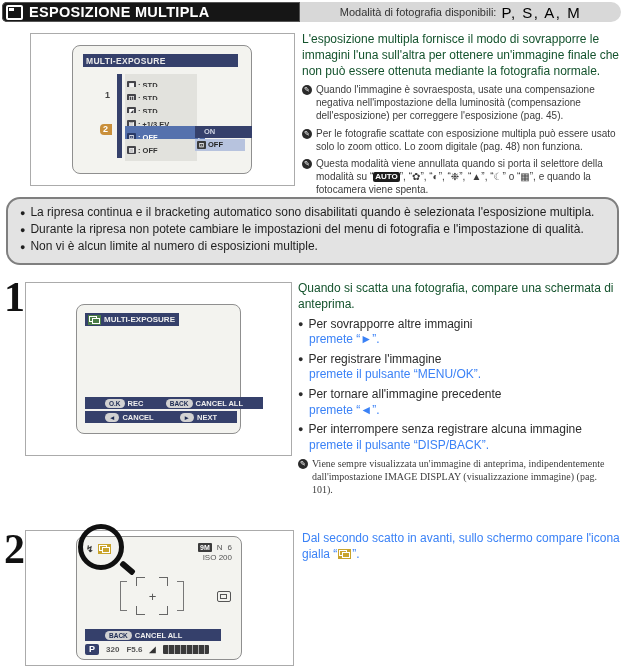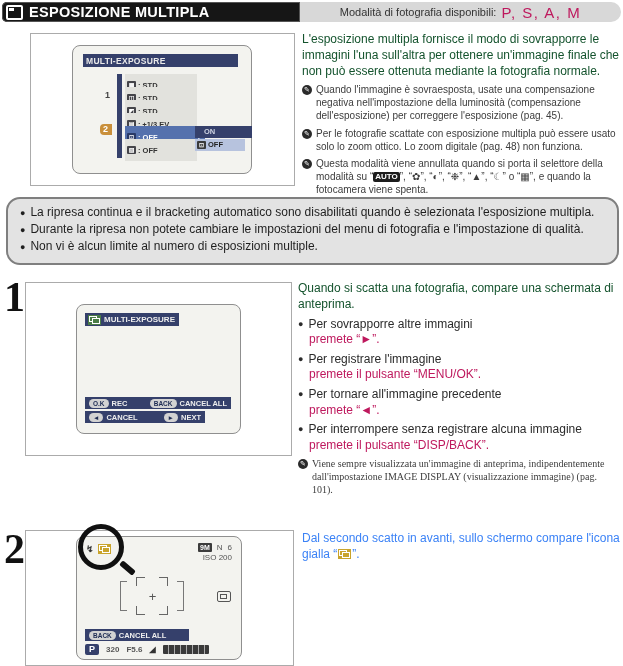--- a/index.html
+++ b/index.html
@@ -8,21 +8,21 @@
 
   
   .header{position:absolute;top:2px;left:2px;right:2px;height:20px;display:flex;}
   .header-left{background:#161616;color:#fff;flex:0 0 294px;display:flex;align-items:center;
                gap:6px;padding-left:4px;font-weight:bold;font-size:14.5px;letter-spacing:.3px;
                border-radius:5px 0 0 5px;box-shadow:0 0 0 1px #555 inset;}
   .hdr-icon{width:13px;height:11px;border:2px solid #fff;border-radius:2px;position:relative;flex:0 0 auto;}
   .hdr-icon span{position:absolute;left:1px;top:1px;width:5px;height:3px;background:#fff;}
   .header-right{background:#d8d8d8;flex:1;display:flex;align-items:center;justify-content:center;
                 gap:5px;border-radius:0 10px 10px 0;color:#333;font-size:11px;}
-  .modes-value{font-size:15px;color:#be185d;letter-spacing:1.5px;}
+  .modes-value{font-size:15px;color:#000000;letter-spacing:1.5px;}
 
   
   .frame{position:absolute;border:1px solid #ababab;background:#fff;}
   .lcd{position:absolute;border:1px solid #8f8f8f;border-radius:8px;background:#f3f3ef;}
 
   
   .frame1{left:30px;top:33px;width:263px;height:151px;}
   .lcd1{left:41px;top:11px;width:178px;height:127px;font-size:8px;}
   .lcd1-title{position:absolute;top:8px;left:10px;right:13px;background:#35406b;color:#e9e9e9;
               font-weight:bold;font-size:8.5px;padding:1.5px 3px;letter-spacing:.3px;}
@@ -69,31 +69,31 @@
   .lcd2{left:50px;top:21px;width:163px;height:128px;}
   .lcd2-title{position:absolute;left:8px;top:8px;background:#35406b;color:#eee;font-size:8px;
               font-weight:bold;padding:1.5px 4px 1.5px 3px;display:flex;align-items:center;gap:3px;}
   .me-icon{position:relative;width:13px;height:10px;display:inline-block;flex:0 0 auto;}
   .me-icon i{position:absolute;width:6px;height:4px;border:1px solid #fff;}
   .me-icon .a{left:1px;top:1px;}
   .me-icon .b{right:1px;bottom:1px;background:inherit;}
   .me-green{background:#4a7c46;}
   .me-yellow{background:#c9a42c;}
   .navbar{position:absolute;background:#35406b;color:#eee;font-size:7.5px;font-weight:bold;
-          display:flex;align-items:center;gap:3px;padding:0 4px;height:12px;}
+          display:flex;align-items:center;gap:3px;padding:0 20px;height:12px;}
   .bar1{left:8px;top:92px;width:138px;}
   .bar2{left:8px;top:106px;width:112px;}
   .pill{background:#d2d2d2;color:#1c2a52;border-radius:7px;padding:0 4px;font-size:6.5px;
         font-weight:bold;height:9px;line-height:9px;flex:0 0 auto;}
   .gap{flex:1;}
 
   .step-text{position:absolute;left:298px;top:281px;width:320px;}
   .sb{display:flex;gap:5px;margin-top:4px;font-size:12px;line-height:1.3;color:#2b2b2b;}
   .sb .bullet{line-height:15px;}
-  .sb-line2{margin-left:11px;font-size:12px;line-height:1.3;color:#be185d;}
+  .sb-line2{margin-left:11px;font-size:12px;line-height:1.3;color:#3b82f6;}
   .small-notes{margin-top:5px;font-family:Liberation Serif, serif;}
 
   .frame3{left:25px;top:530px;width:267px;height:134px;}
   .lcd3{left:50px;top:5px;width:164px;height:122px;}
   .lcd3-icons{position:absolute;left:9px;top:7px;display:flex;gap:4px;align-items:center;}
   .flash-ic{font-size:9px;color:#333;font-weight:bold;line-height:10px;}
   .mag{position:absolute;left:1px;top:-13px;width:36px;height:36px;border:5px solid #101010;
        border-radius:50%;z-index:3;}
   .mag-handle{position:absolute;left:42px;top:28px;width:17px;height:6px;background:#101010;
               border-radius:2px;transform:rotate(40deg);z-index:3;}

